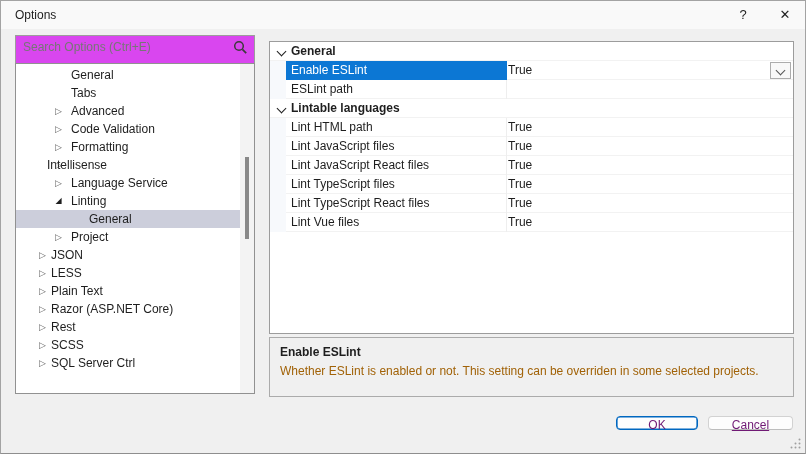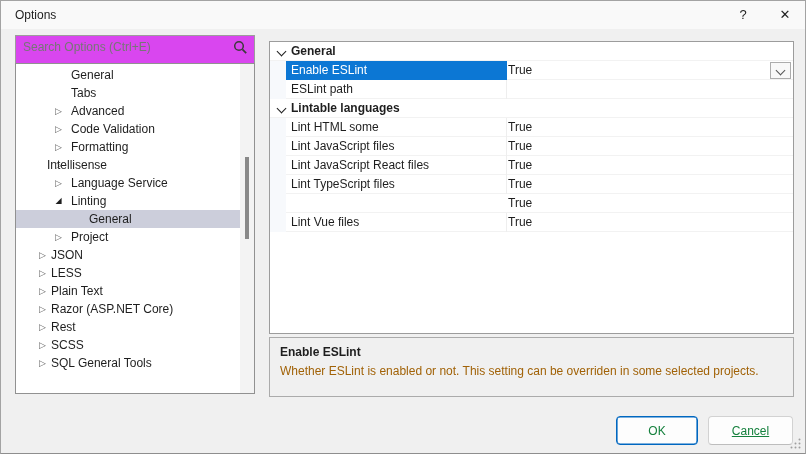--- a/index.html
+++ b/index.html
@@ -51,22 +51,22 @@
   .dd { position:absolute; right:2px; top:1px; width:21px; height:17px; background:#f8f8f8;
         border:1px solid #acacac; box-sizing:border-box; padding:0; }
   .dd-chev { position:absolute; left:6px; top:4px; width:6px; height:6px;
              border-left:1.4px solid #555; border-bottom:1.4px solid #555; transform:rotate(-45deg); }
 
   .desc { position:absolute; left:268px; top:336px; width:525px; height:60px;
           background:#f0f0f0; border:1px solid #ababab; box-sizing:border-box; padding:7px 10px; }
   .desc-title { font-weight:bold; margin-bottom:5px; }
   .desc-text { color:#a16207; }
 
-  .btn { position:absolute; top:415px; height:29px; background:#fdfdfd; border-radius:4px;
-         font-size:12px; color:#15803d; box-sizing:border-box; cursor:default; }
+  .btn { position:absolute; top:415px; height:14px; background:#fdfdfd; border-radius:4px;
+         font-size:12px; color:#701a75; box-sizing:border-box; cursor:default; }
   .btn-ok { left:615px; width:82px; border:1px solid #0067c0; box-shadow:inset 0 0 0 0.6px #0067c0; }
   .btn-cancel { left:707px; width:85px; border:1px solid #d2d2d2; border-bottom-color:#bdbdbd;text-decoration:underline; }
 
   .grip { position:absolute; right:4px; bottom:4px; }
 </style>
 </head>
 <body>
 
 <div class="window">
 
@@ -95,21 +95,21 @@
         <div class="tree-row"><span class="tw" style="left: 37px;">▷</span><span class="tl" style="margin-left: 55px;">Language Service</span></div>
         <div class="tree-row"><span class="tw expanded" style="left: 37px;">◢</span><span class="tl" style="margin-left: 55px;">Linting</span></div>
         <div class="tree-row selected"><span class="tl" style="margin-left: 73px;">General</span></div>
         <div class="tree-row"><span class="tw" style="left: 37px;">▷</span><span class="tl" style="margin-left: 55px;">Project</span></div>
         <div class="tree-row"><span class="tw" style="left: 21px;">▷</span><span class="tl" style="margin-left: 35px;">JSON</span></div>
         <div class="tree-row"><span class="tw" style="left: 21px;">▷</span><span class="tl" style="margin-left: 35px;">LESS</span></div>
         <div class="tree-row"><span class="tw" style="left: 21px;">▷</span><span class="tl" style="margin-left: 35px;">Plain Text</span></div>
         <div class="tree-row"><span class="tw" style="left: 21px;">▷</span><span class="tl" style="margin-left: 35px;">Razor (ASP.NET Core)</span></div>
         <div class="tree-row"><span class="tw" style="left: 21px;">▷</span><span class="tl" style="margin-left: 35px;">Rest</span></div>
         <div class="tree-row"><span class="tw" style="left: 21px;">▷</span><span class="tl" style="margin-left: 35px;">SCSS</span></div>
-        <div class="tree-row"><span class="tw" style="left: 21px;">▷</span><span class="tl" style="margin-left: 35px;">SQL General Tools</span></div>
+        <div class="tree-row"><span class="tw" style="left: 21px;">▷</span><span class="tl" style="margin-left: 35px;">SQL Server Ctrl</span></div>
       </div>
     <div class="scroll-track">
       <div class="scroll-thumb"></div>
     </div>
   </div>
 
   <div class="grid" id="grid-rows">
       <div class="cat-row"><span class="cat-chevron"></span><span class="cat-label">General</span></div>
       <div class="prop-row">
         <span class="gutter"></span>
@@ -120,40 +120,41 @@
         </button>
       </div>
       <div class="prop-row">
         <span class="gutter"></span>
         <span class="prop-name">ESLint path</span>
         <span class="prop-value"></span>
       </div>
       <div class="cat-row"><span class="cat-chevron"></span><span class="cat-label">Lintable languages</span></div>
       <div class="prop-row">
         <span class="gutter"></span>
-        <span class="prop-name">Lint HTML some</span>
+        <span class="prop-name">Lint HTML path</span>
         <span class="prop-value">True</span>
       </div>
       <div class="prop-row">
         <span class="gutter"></span>
         <span class="prop-name">Lint JavaScript files</span>
         <span class="prop-value">True</span>
       </div>
       <div class="prop-row">
         <span class="gutter"></span>
         <span class="prop-name">Lint JavaScript React files</span>
         <span class="prop-value">True</span>
       </div>
       <div class="prop-row">
         <span class="gutter"></span>
         <span class="prop-name">Lint TypeScript files</span>
         <span class="prop-value">True</span>
       </div>
       <div class="prop-row">
         <span class="gutter"></span>
+        <span class="prop-name">Lint TypeScript React files</span>
         <span class="prop-value">True</span>
       </div>
       <div class="prop-row">
         <span class="gutter"></span>
         <span class="prop-name">Lint Vue files</span>
         <span class="prop-value">True</span>
       </div>
     </div>
 
   <div class="desc">

